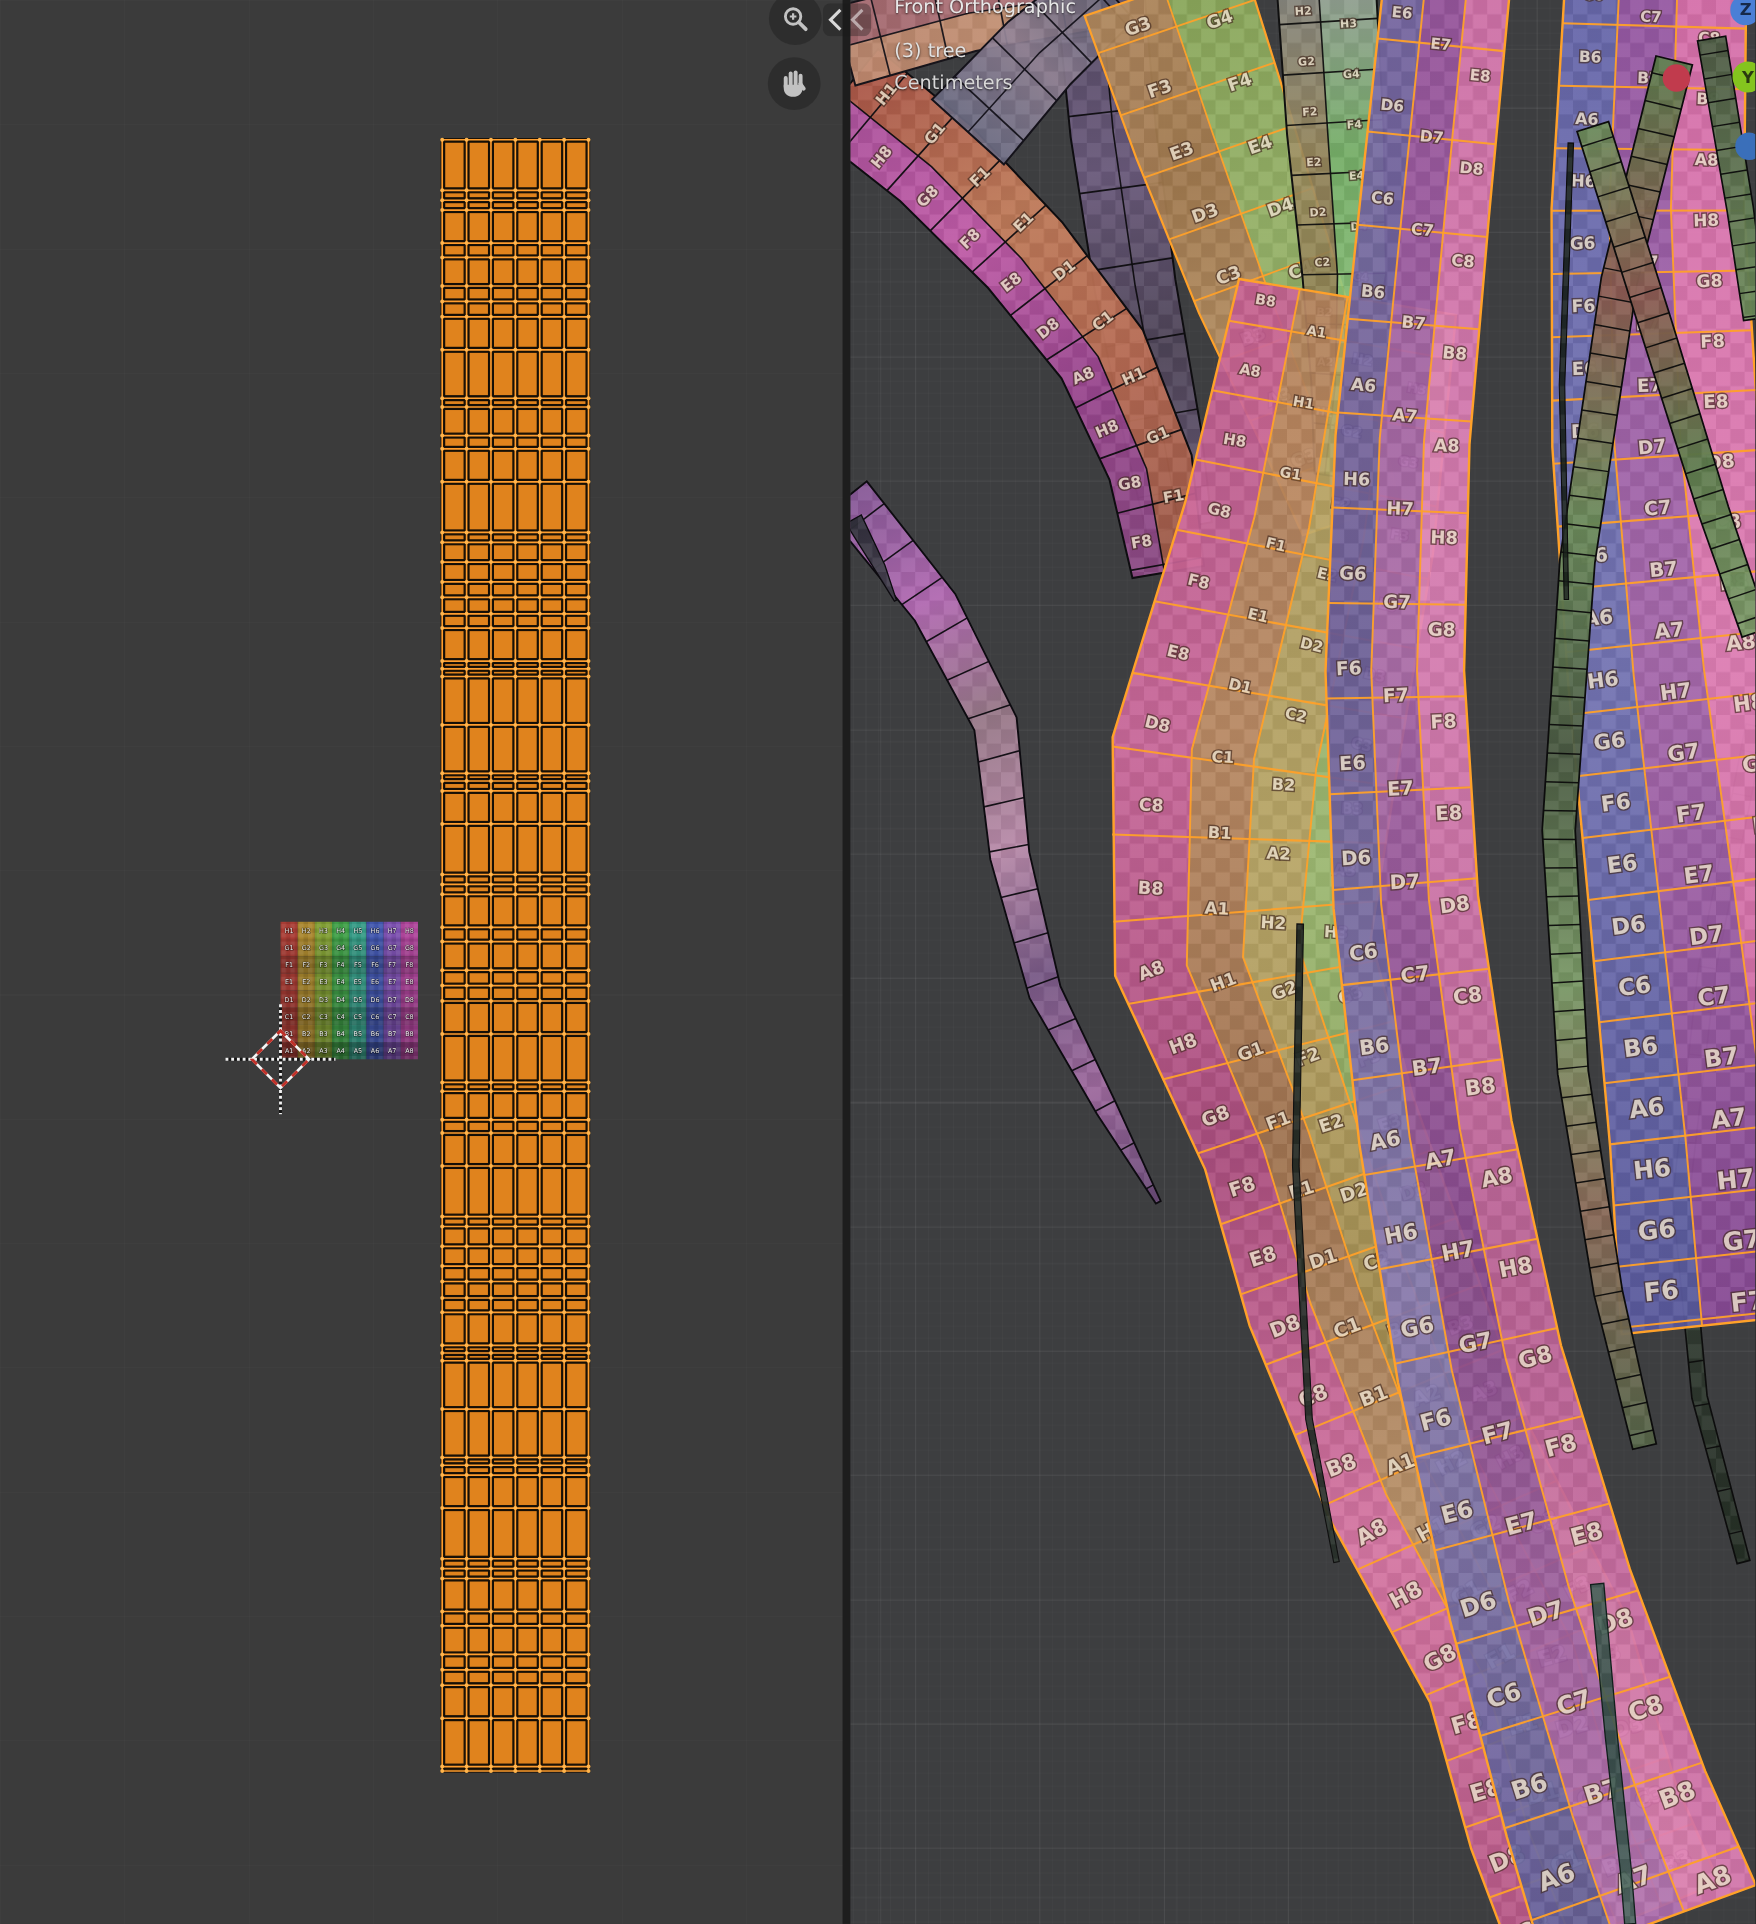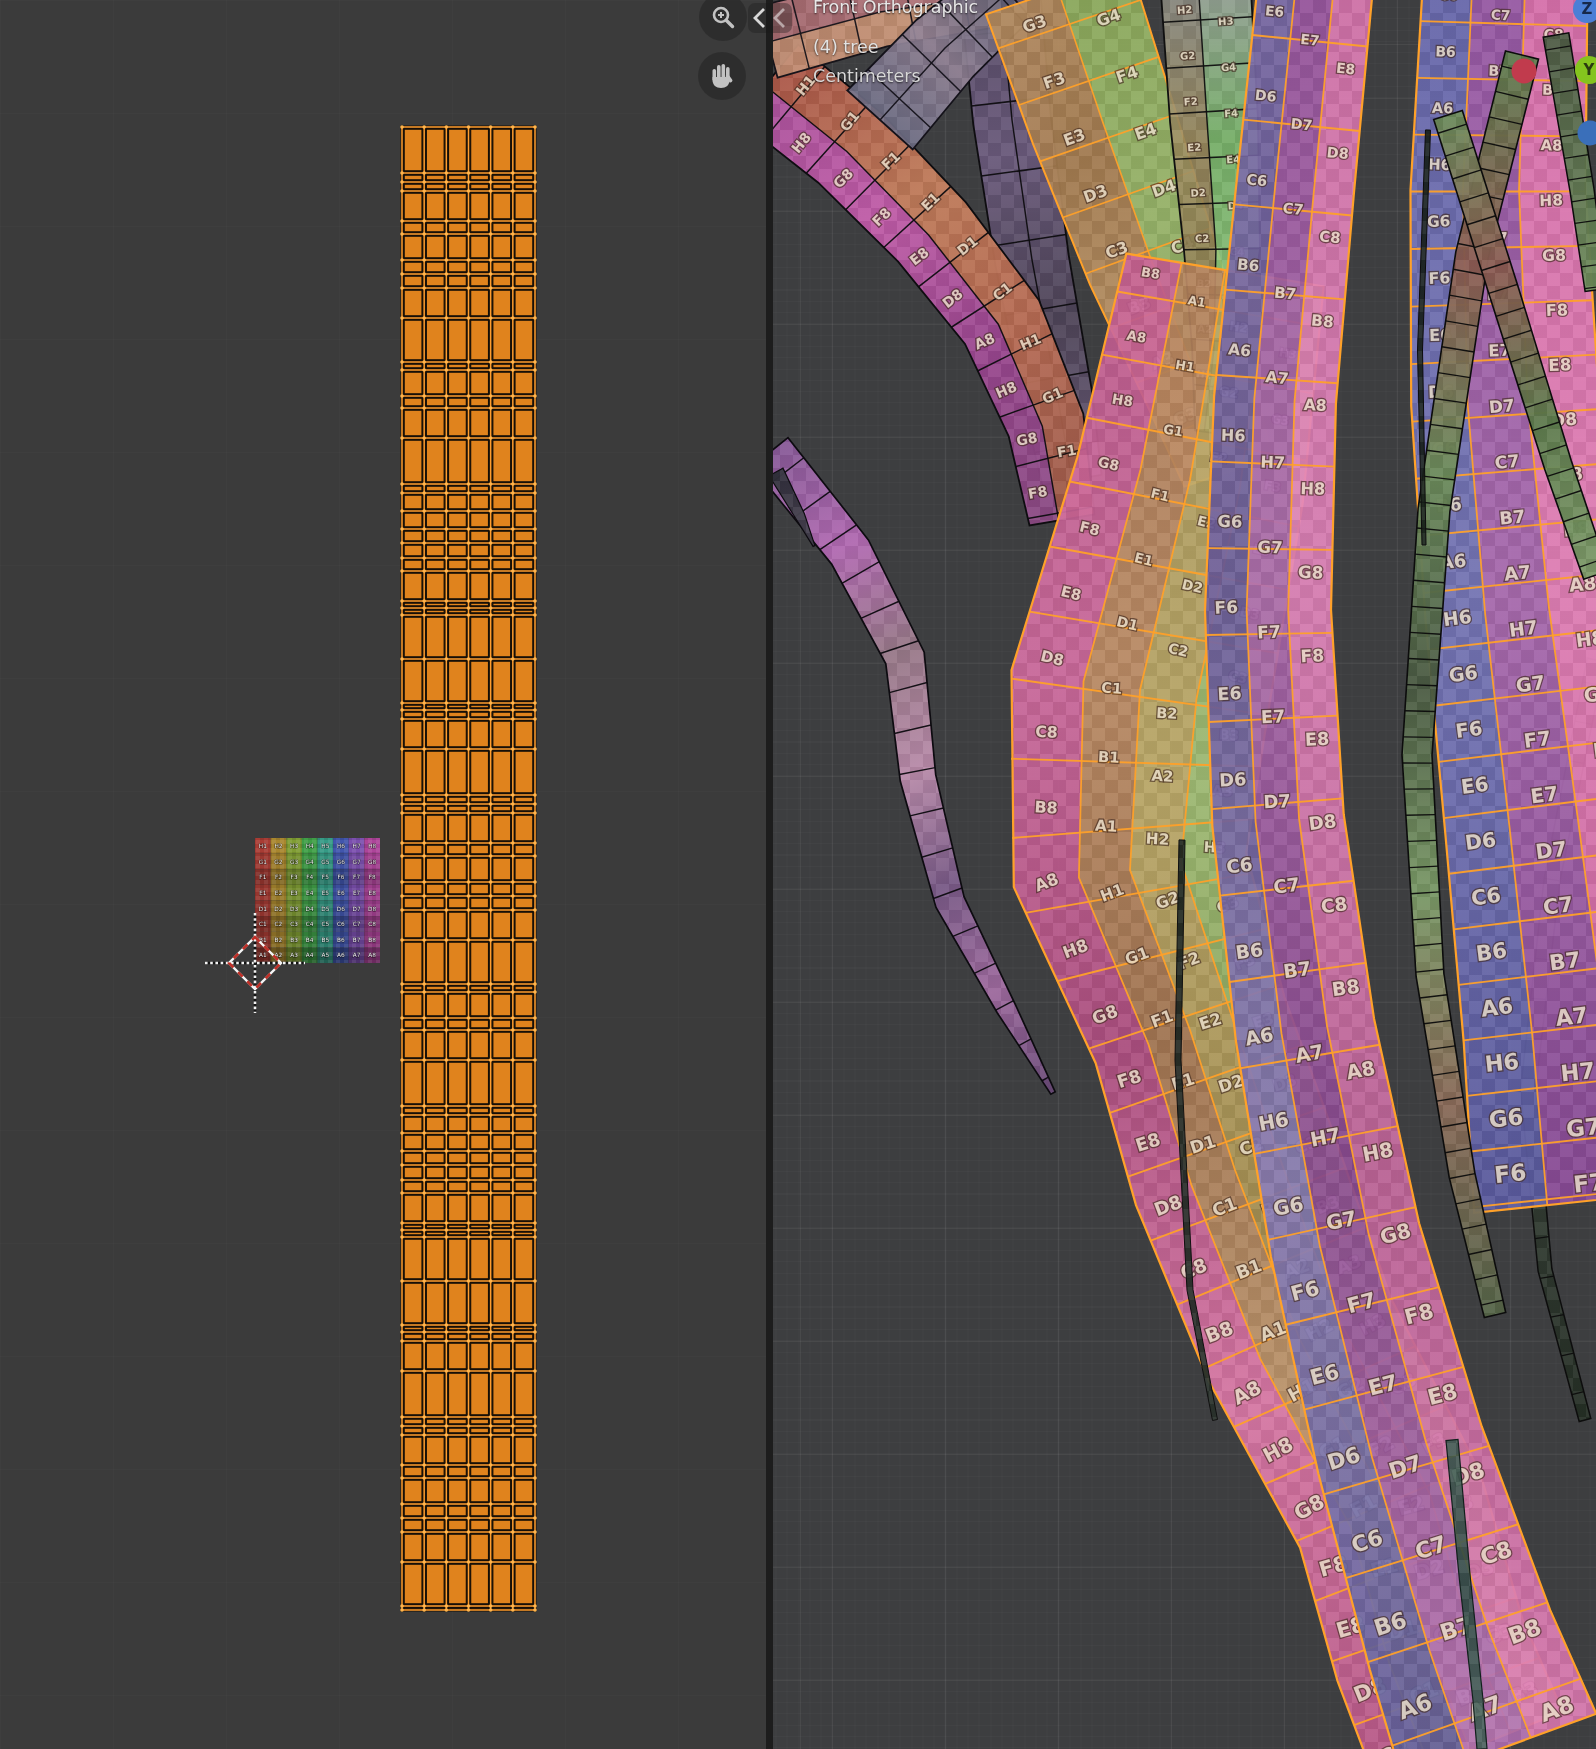--- a/index.html
+++ b/index.html
@@ -1966,21 +1966,21 @@
         <g>
           <circle cx="1587" cy="9" r="14" fill="#4a7fd6"></circle>
           <text x="1587" y="14" class="giz-label" font-size="15" fill="#16294a">Z</text>
           <circle cx="1524" cy="71" r="12.5" fill="#c13b4d"></circle>
           <circle cx="1589" cy="70" r="14" fill="#84c41e"></circle>
           <text x="1589" y="75" class="giz-label" font-size="15" fill="#2a3a10">Y</text>
           <circle cx="1590" cy="133" r="12.5" fill="#3a6fba"></circle>
         </g>
       </svg>
     <div class="vp-header vp-h1">Front Orthographic</div>
-    <div class="vp-header vp-h2">(4) tree</div>
+    <div class="vp-header vp-h2">(3) tree</div>
     <div class="vp-header vp-h3">Centimeters</div>
   </div>
 
   <div class="tool-btn" style="left:699px;top:-7px;">
     <svg width="34" height="34" viewBox="-17 -17 34 34">
       <circle cx="-2" cy="-2" r="7" fill="none" stroke="#c2c2c2" stroke-width="2.6"></circle>
       <line x1="3.2" y1="3.2" x2="9.5" y2="9.5" stroke="#c2c2c2" stroke-width="3.4" stroke-linecap="round"></line>
       <line x1="-5" y1="-2" x2="1" y2="-2" stroke="#c2c2c2" stroke-width="2"></line>
       <line x1="-2" y1="-5" x2="-2" y2="1" stroke="#c2c2c2" stroke-width="2"></line>
     </svg>

